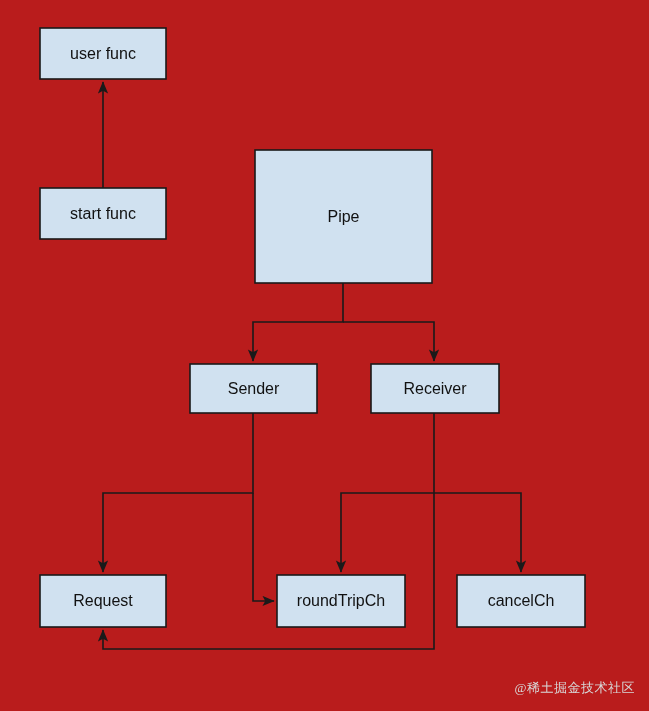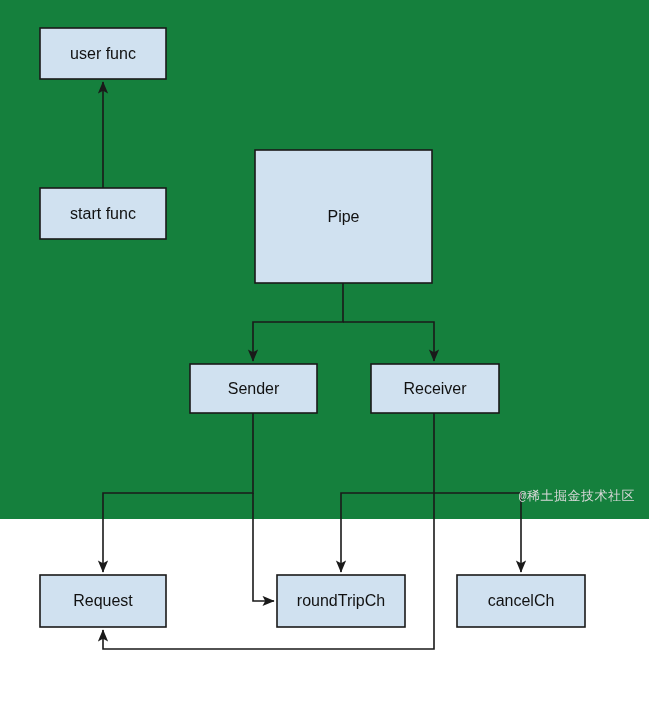--- a/index.html
+++ b/index.html
@@ -10,22 +10,22 @@
   }
   body {
     width: 649px;
     height: 711px;
     font-family: "Liberation Sans", sans-serif;
     overflow: hidden;
   }
   #diagram-canvas {
     position: relative;
     width: 649px;
-    height: 519px;
-    background: #15803d;
+    height: 711px;
+    background: #b91c1c;
   }
   svg.diagram-svg {
     position: absolute;
     top: 0;
     left: 0;
     width: 649px;
     height: 711px;
     display: block;
   }
   .node-rect {
@@ -45,21 +45,21 @@
     fill: none;
     stroke: #1a1a1a;
     stroke-width: 1.6;
     stroke-linecap: butt;
     stroke-linejoin: miter;
   }
   .watermark-text {
     position: absolute;
     right: 14px;
     bottom: 14px;
-    font-family: Liberation Mono, monospace;
+    font-family: Liberation Serif, serif;
     font-size: 13px;
     color: #d8d8d8;
     letter-spacing: 0.5px;
     user-select: none;
     white-space: nowrap;
   }
 </style>
 </head>
 <body>
 

